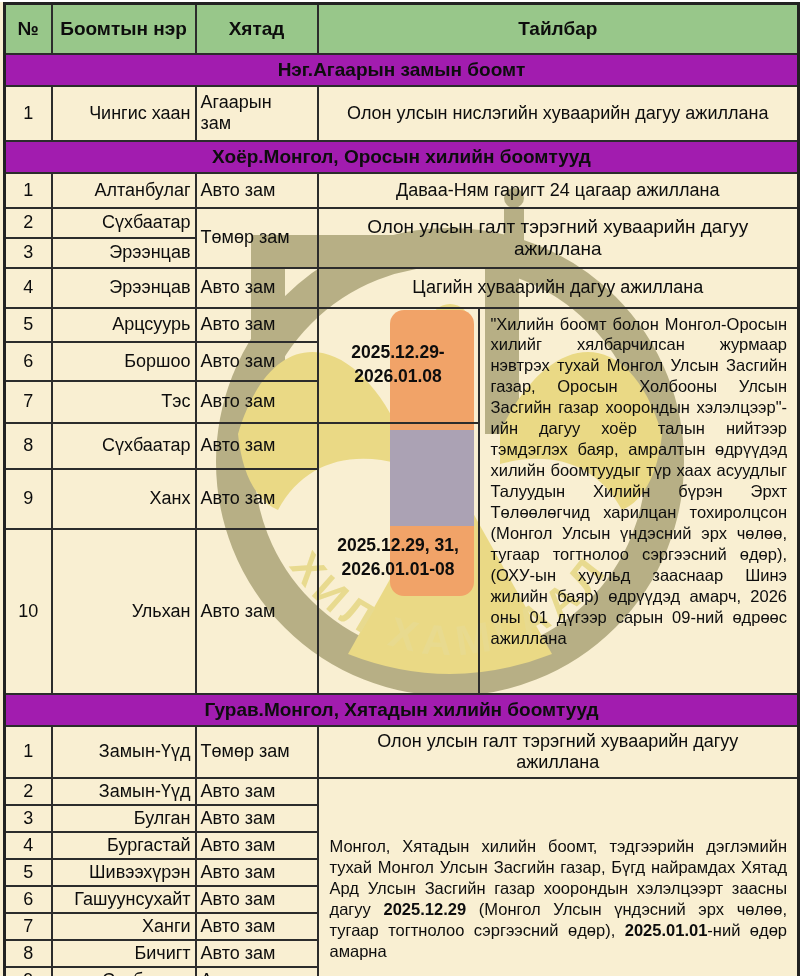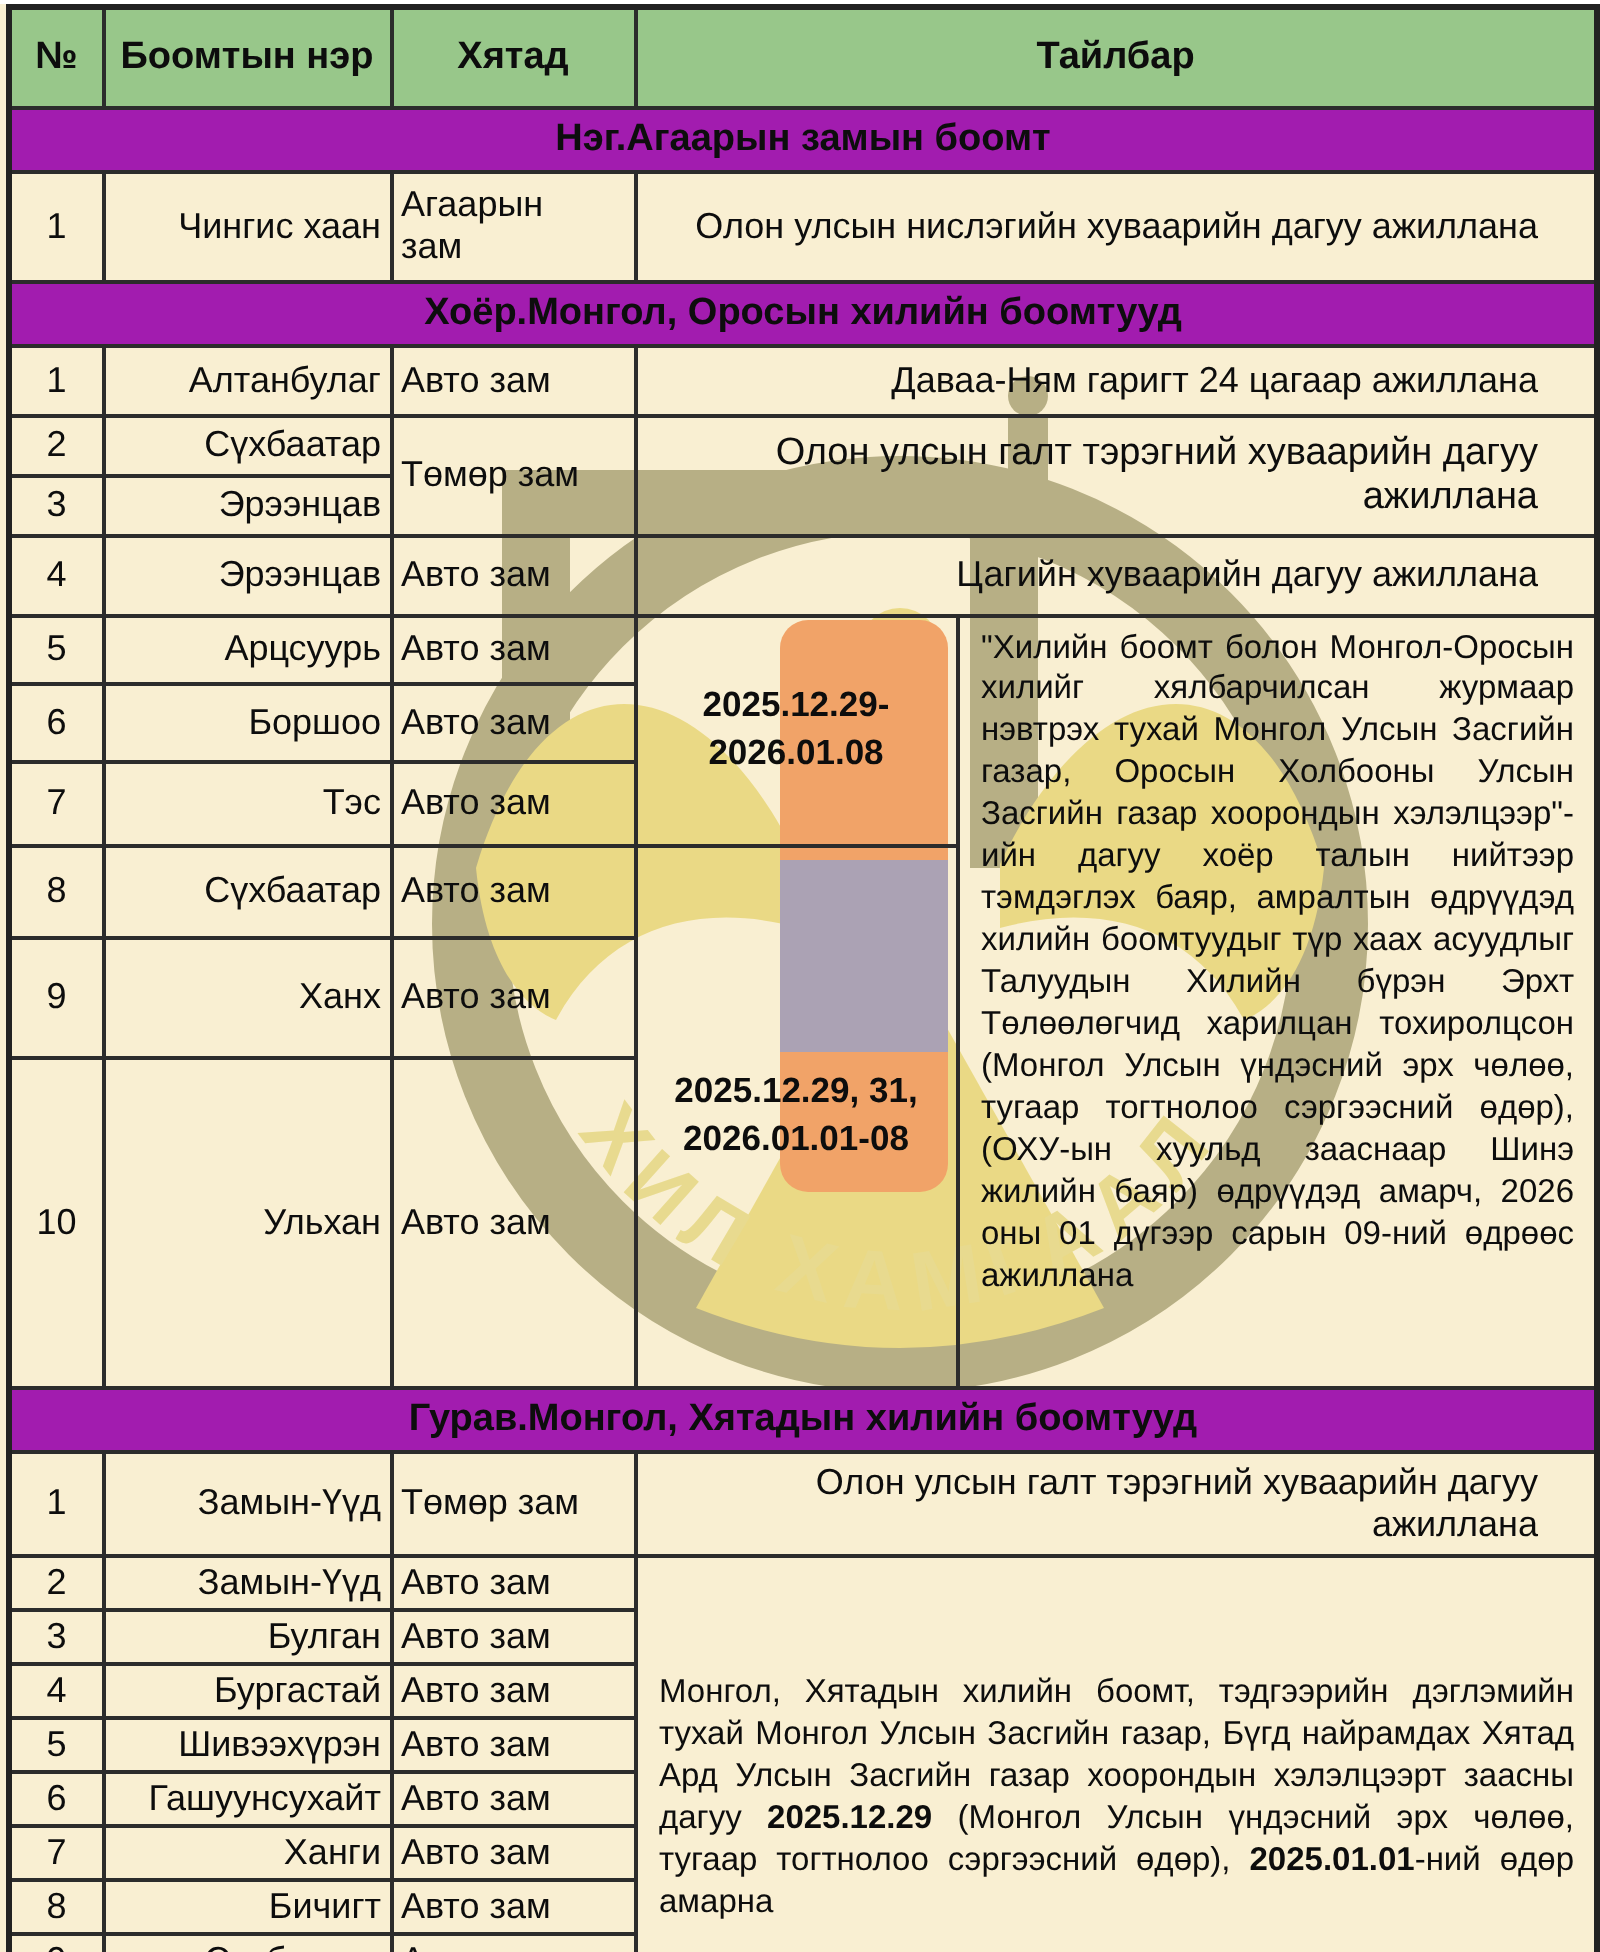--- a/index.html
+++ b/index.html
@@ -29,21 +29,21 @@
   }
   .sec-title{
     background:#a21caf;
     font-size:19px;font-weight:bold;text-align:center;
     padding:4px 0;
   }
   .no{text-align:center;font-size:18px;}
   .name{text-align:right;font-size:18px;padding-left:13px;}
   .type{text-align:left;font-size:18px;margin-left:28px;}
   .narrow span{display:inline-block;max-width:86px;}
-  .desc{text-align:right;font-size:18px;padding:4px 28px;}
+  .desc{text-align:center;font-size:18px;padding:4px 16px;}
   .desc-lg{font-size:19px;}
   .date{
     text-align:center;font-weight:bold;font-size:17.5px;
     padding:0 14px;line-height:1.35;
   }
   .just{
     text-align:justify;font-size:16.5px;line-height:1.27;
     padding:5px 10px 5px 11px;
   }
   .v-top{vertical-align:top;}

